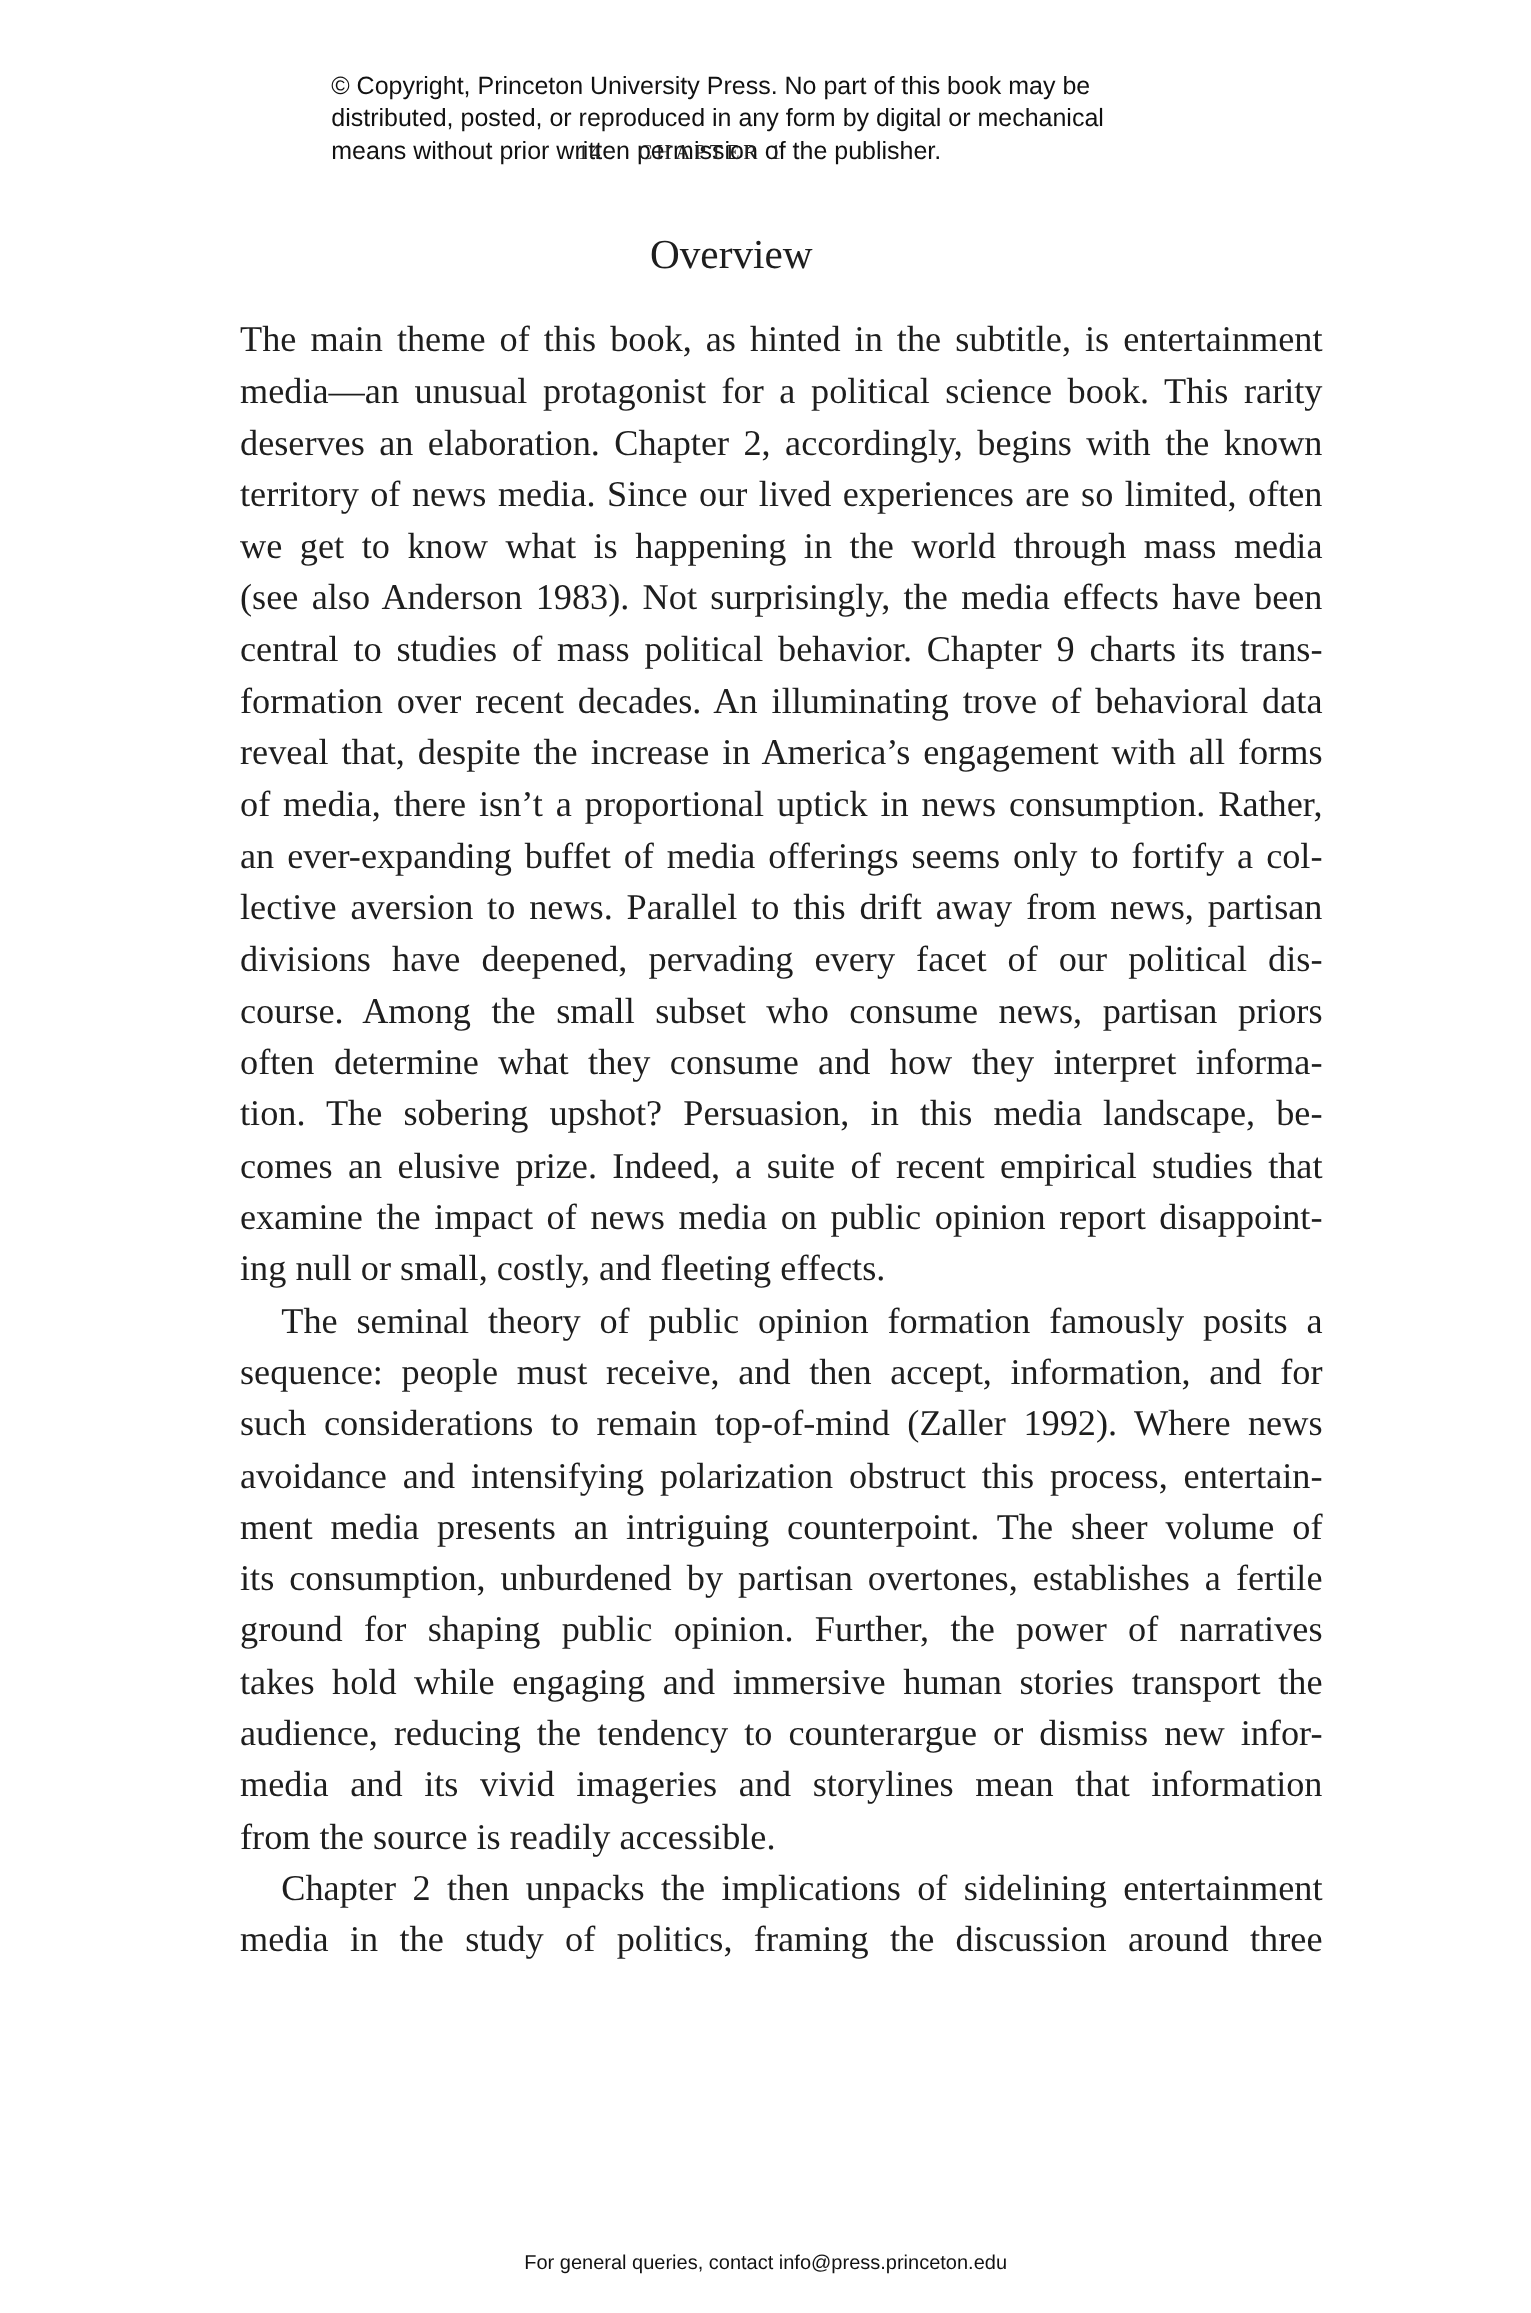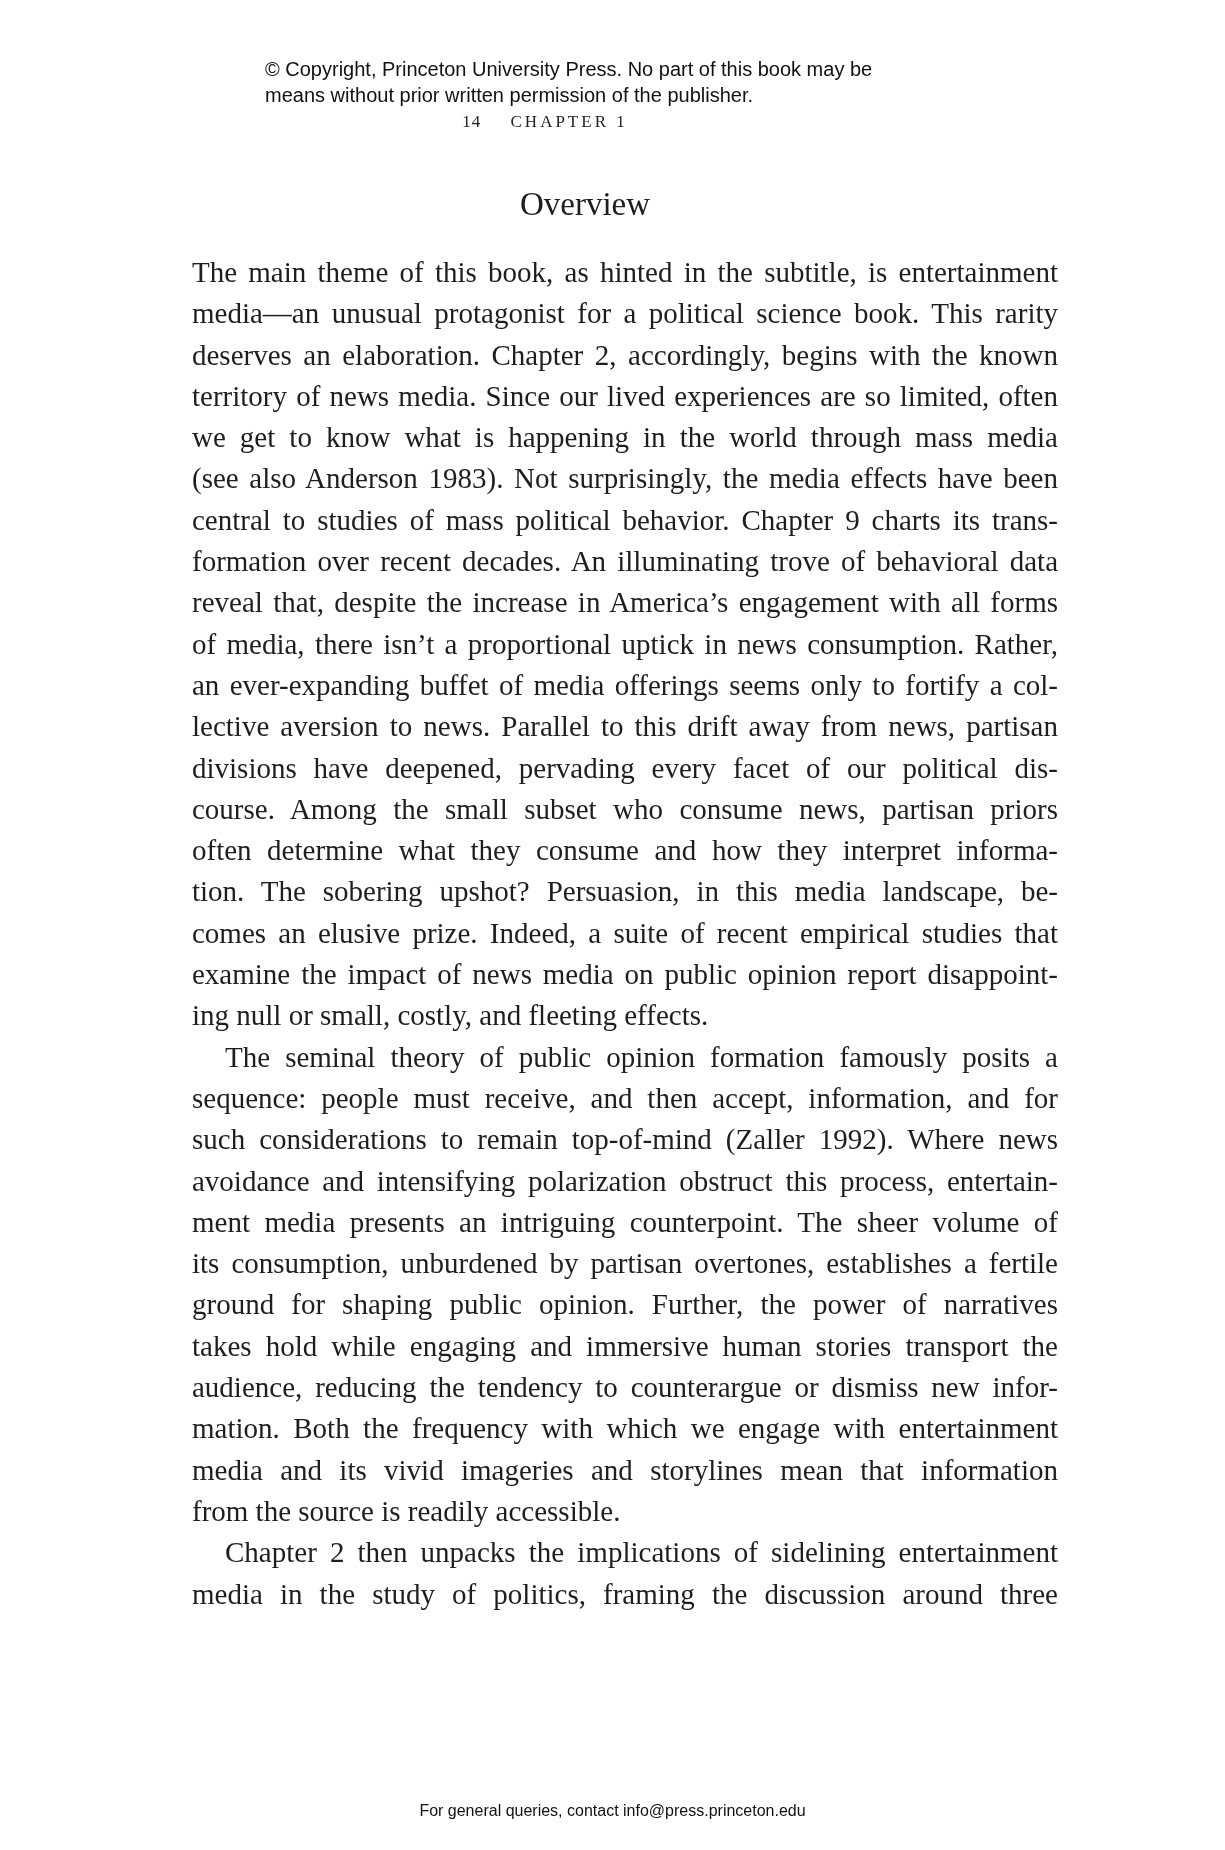--- a/index.html
+++ b/index.html
@@ -93,20 +93,21 @@
       font-family: "Liberation Sans", sans-serif;
       font-size: 16px;
       color: #111;
     }
   </style>
 </head>
 <body>
 
 <div class="copyright">
   <div>© Copyright, Princeton University Press. No part of this book may be</div>
+  <div>distributed, posted, or reproduced in any form by digital or mechanical</div>
   <div>means without prior written permission of the publisher.</div>
 </div>
 
 <div class="running-head">
   <span class="page-num">14</span>
   <span>CHAPTER 1</span>
 </div>
 
 <h2 class="section-title">Overview</h2>
 
@@ -137,21 +138,20 @@
   <div>
     <div class="line indent"><span>The seminal theory of public opinion formation famously posits a</span></div>
     <div class="line"><span>sequence: people must receive, and then accept, information, and for</span></div>
     <div class="line"><span>such considerations to remain top-of-mind (Zaller 1992). Where news</span></div>
     <div class="line"><span>avoidance and intensifying polarization obstruct this process, entertain-</span></div>
     <div class="line"><span>ment media presents an intriguing counterpoint. The sheer volume of</span></div>
     <div class="line"><span>its consumption, unburdened by partisan overtones, establishes a fertile</span></div>
     <div class="line"><span>ground for shaping public opinion. Further, the power of narratives</span></div>
     <div class="line"><span>takes hold while engaging and immersive human stories transport the</span></div>
     <div class="line"><span>audience, reducing the tendency to counterargue or dismiss new infor-</span></div>
-    <div class="line"><span>mation. Both the frequency with which we engage with entertainment</span></div>
     <div class="line"><span>media and its vivid imageries and storylines mean that information</span></div>
     <div class="line last"><span>from the source is readily accessible.</span></div>
   </div>
 
   <div>
     <div class="line indent"><span>Chapter 2 then unpacks the implications of sidelining entertainment</span></div>
     <div class="line"><span>media in the study of politics, framing the discussion around three</span></div>
   </div>
 </div>
 

